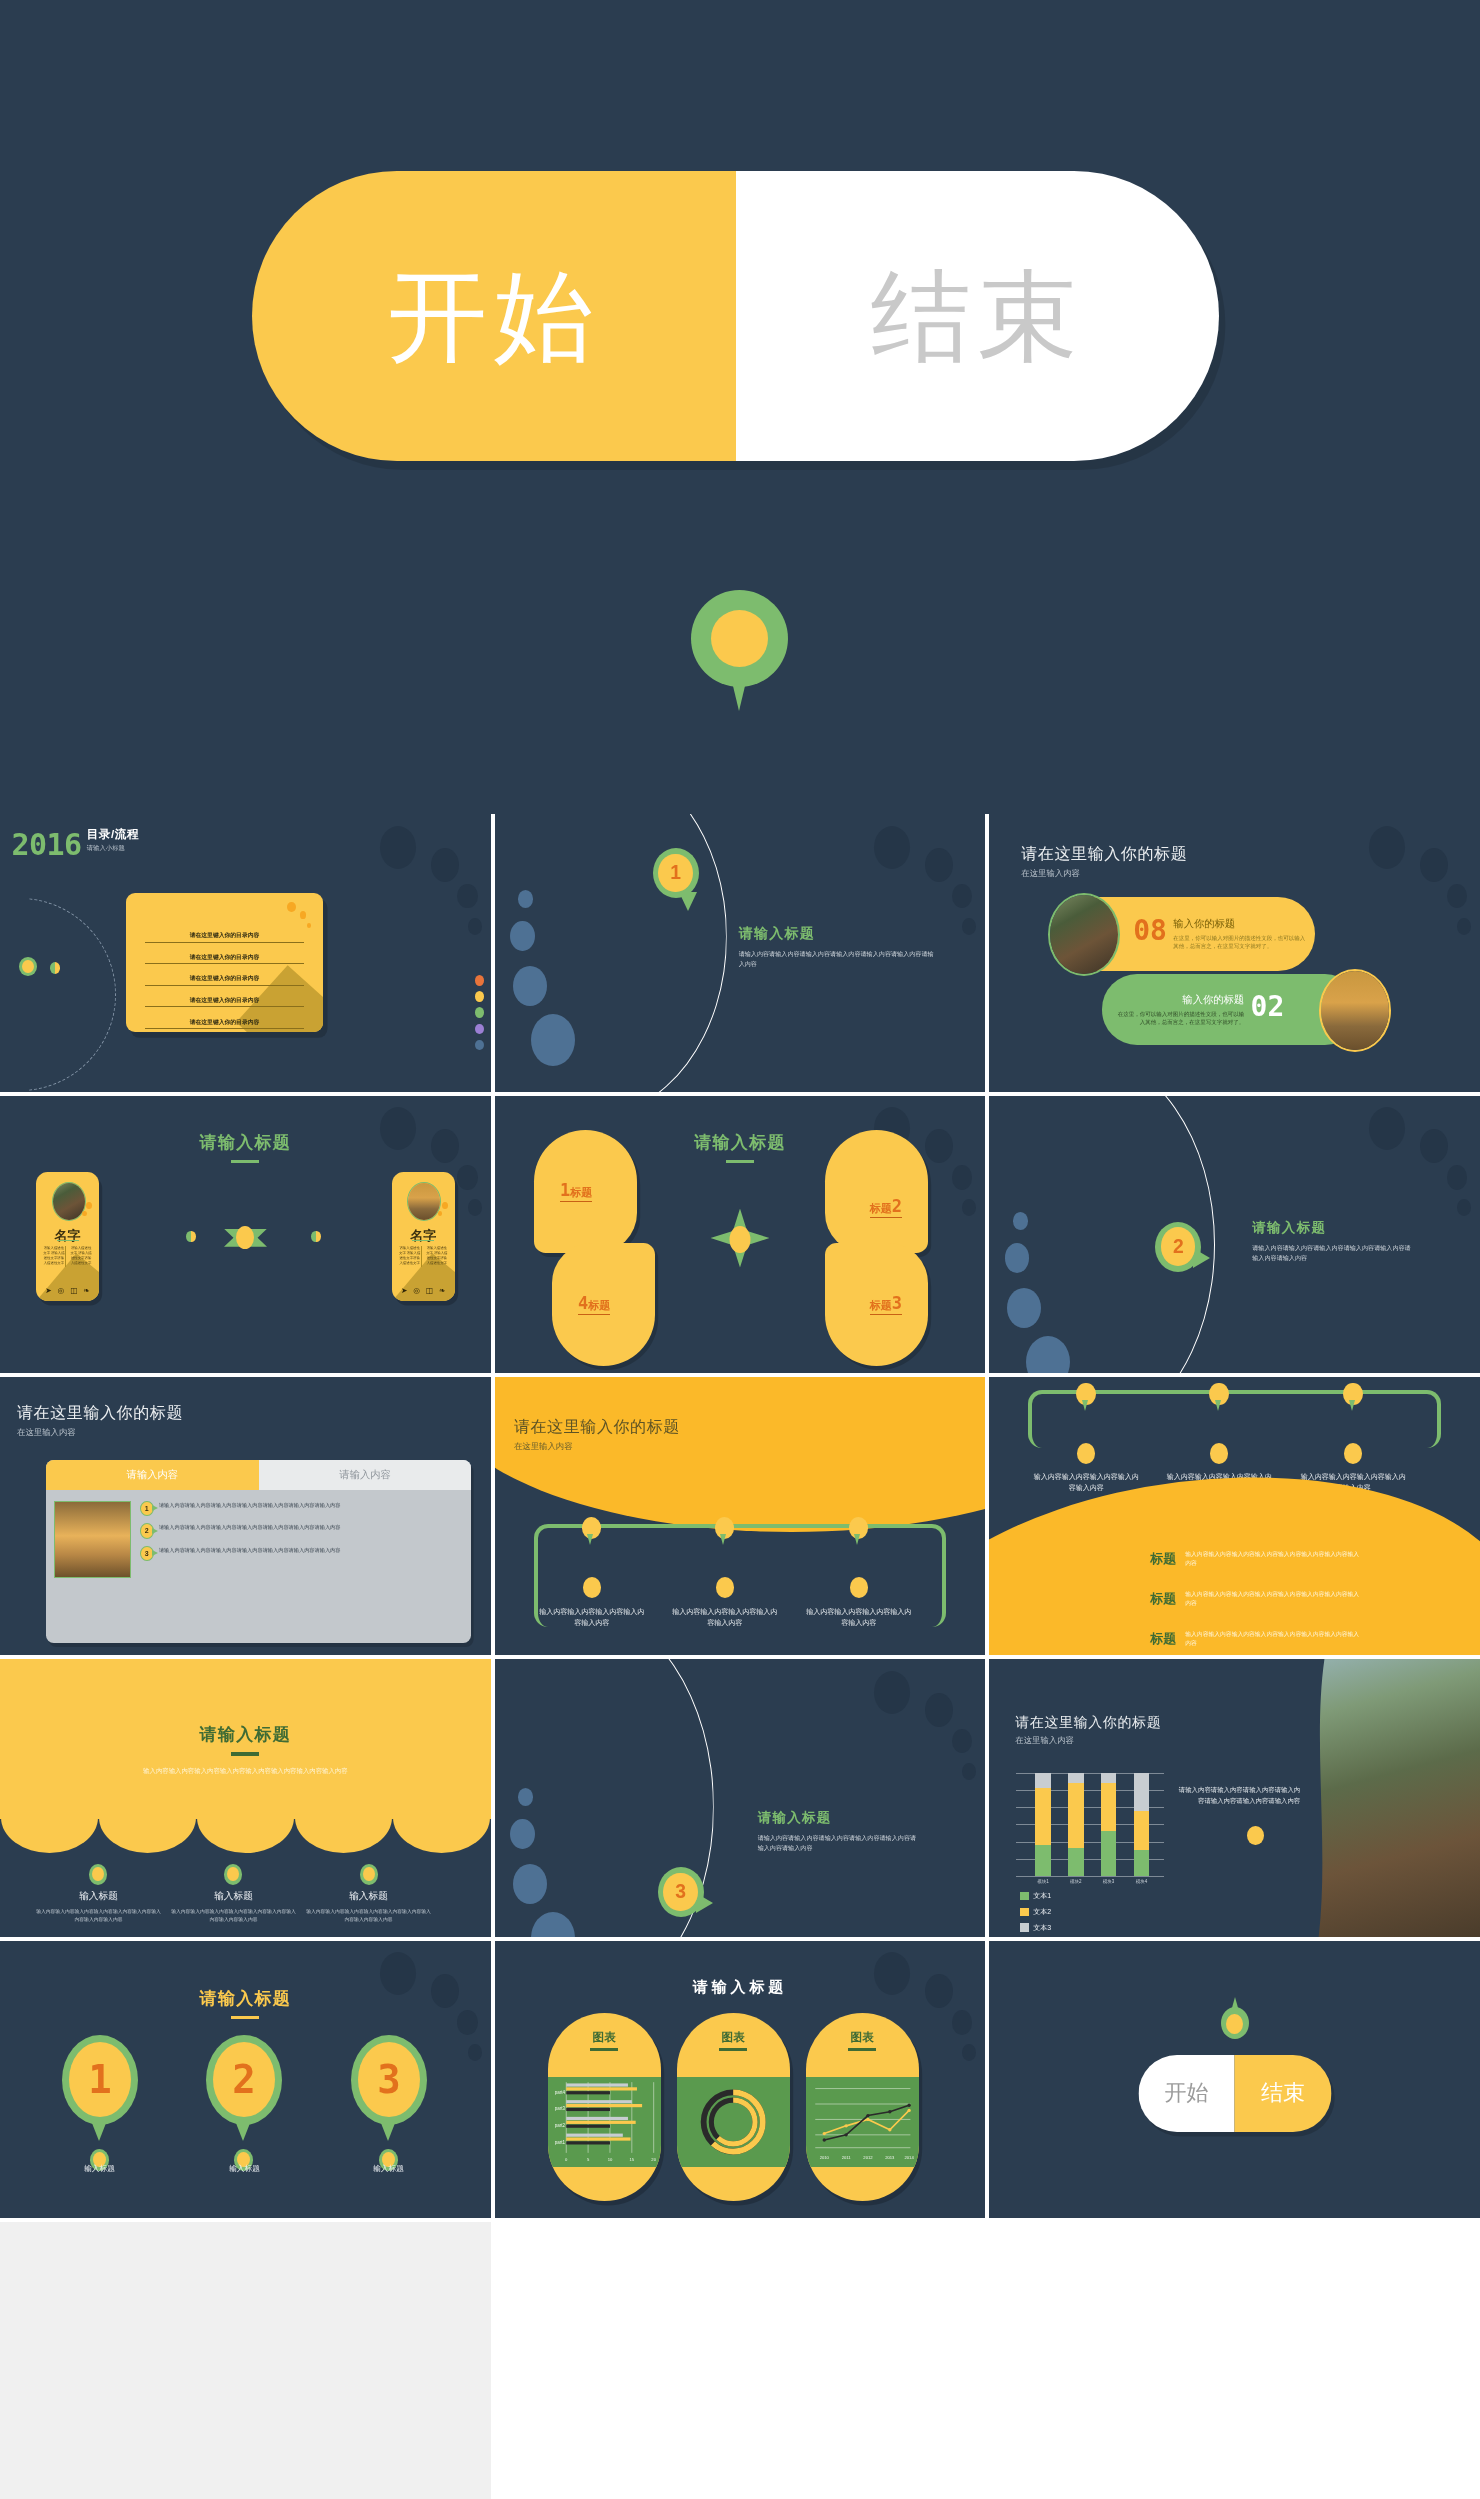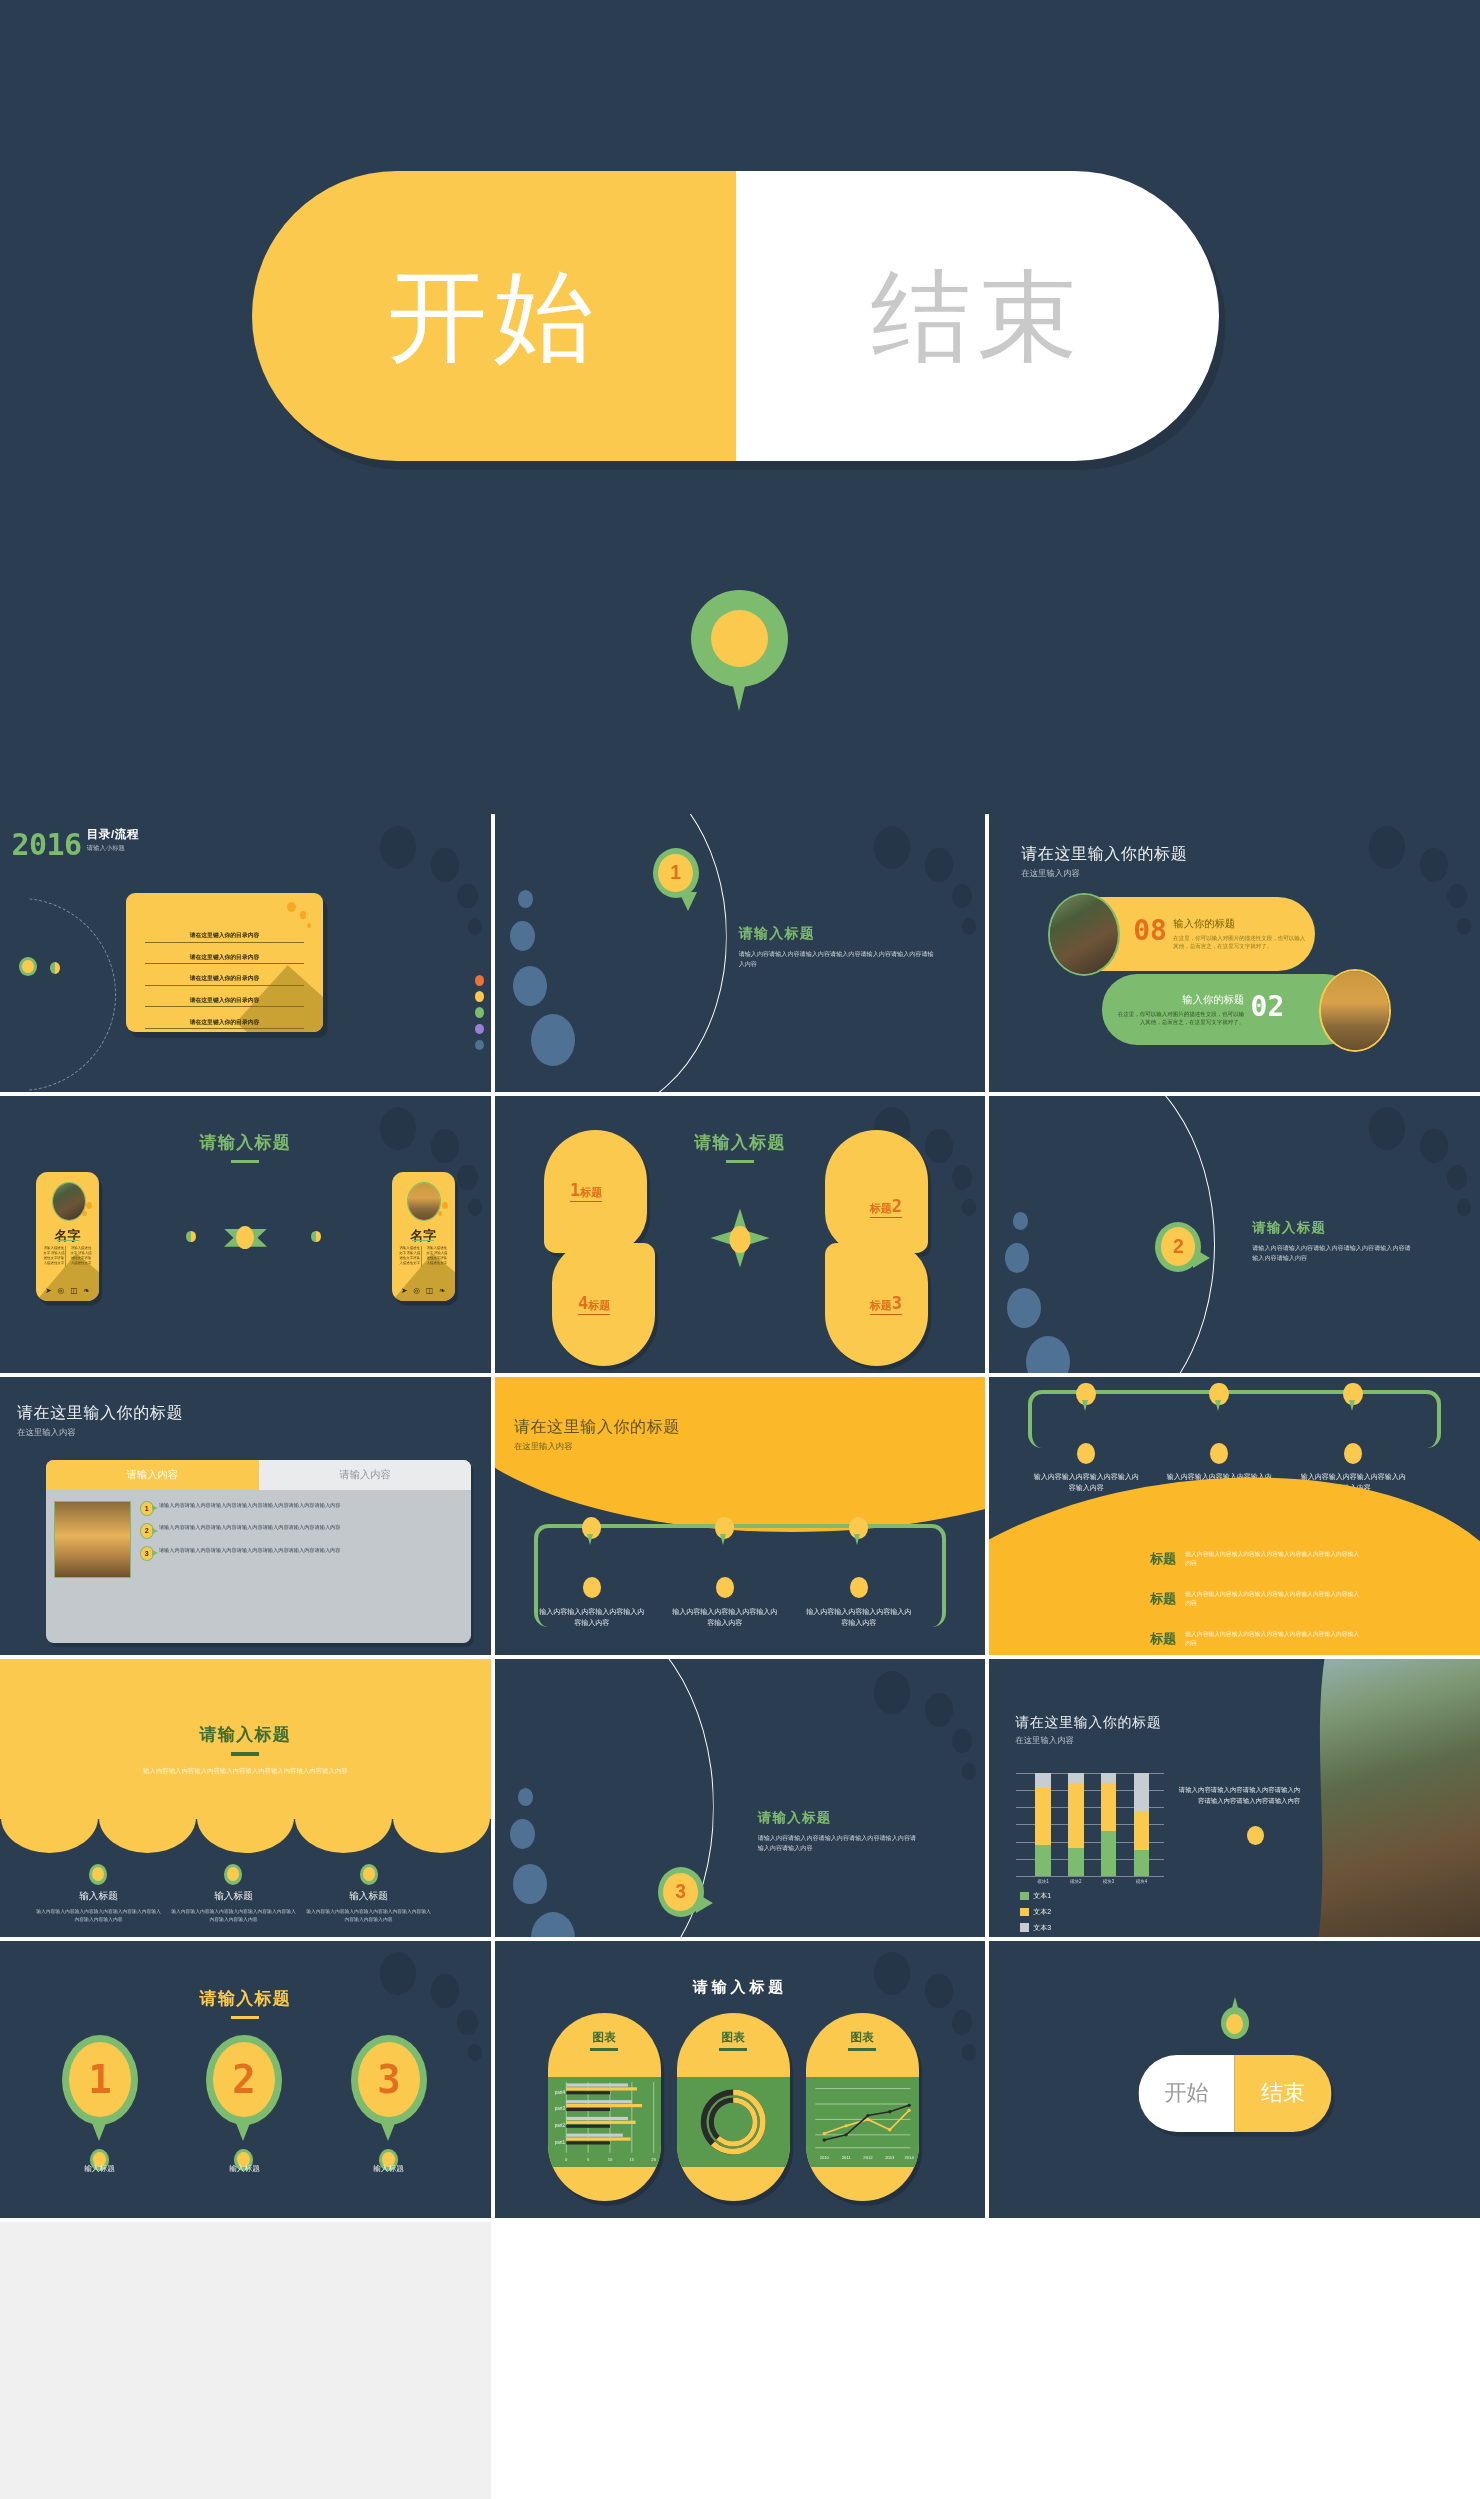--- a/index.html
+++ b/index.html
@@ -111,21 +111,21 @@
   .star { position:absolute; left:224px; top:124px; width:43px; height:36px; }
   .star .sb { position:absolute; left:0; top:9px; width:43px; height:18px; background:#7dbc6e;
               clip-path:polygon(0 0,22% 50%,0 100%,100% 100%,78% 50%,100% 0); }
   .star .sc { position:absolute; left:12.3px; top:6.4px; width:18px; height:23px; border-radius:50%; background:#fbc94d; }
   .mini { position:absolute; top:135px; width:9.7px;height:11.6px;border-radius:50%;
           background:linear-gradient(90deg,#7dbc6e 50%,#fbc94d 50%); }
 
   
   .petal { position:absolute; width:103px; height:123px; background:#fbc94d; box-shadow:3.2px 3.9px 0 rgba(0,0,0,.18);
            display:flex; align-items:center; justify-content:center; }
-  .pt1 { left:49px; top:34px; border-radius:58px 58px 45px 13px; }
+  .pt1 { left:39px; top:34px; border-radius:58px 58px 45px 13px; }
   .pt2 { right:57px; top:34px; border-radius:58px 58px 13px 45px; }
   .pt3 { right:57px; bottom:7.7px; border-radius:13px 45px 58px 58px; }
   .pt4 { left:57px;  bottom:7.7px; border-radius:45px 13px 58px 58px; }
   .ptxt { color:#e2711d; font-size:11px; font-weight:700; border-bottom:1.3px solid #c86115; padding-bottom:1.3px; }
   .ptxt b { font-size:17px; font-family:"DejaVu Sans Mono",monospace; }
   .star4 { position:absolute; left:50%; top:50%; transform:translate(-50%,-44%); width:59px; height:59px; }
   .star4 .sb { position:absolute; inset:0; background:#7dbc6e;
        clip-path:polygon(50% 0,62% 38%,100% 50%,62% 62%,50% 100%,38% 62%,0 50%,38% 38%); }
   .star4 .sc { position:absolute; left:19.3px; top:17px; width:20.6px; height:27px; border-radius:50%; background:#fbc94d; }
 

